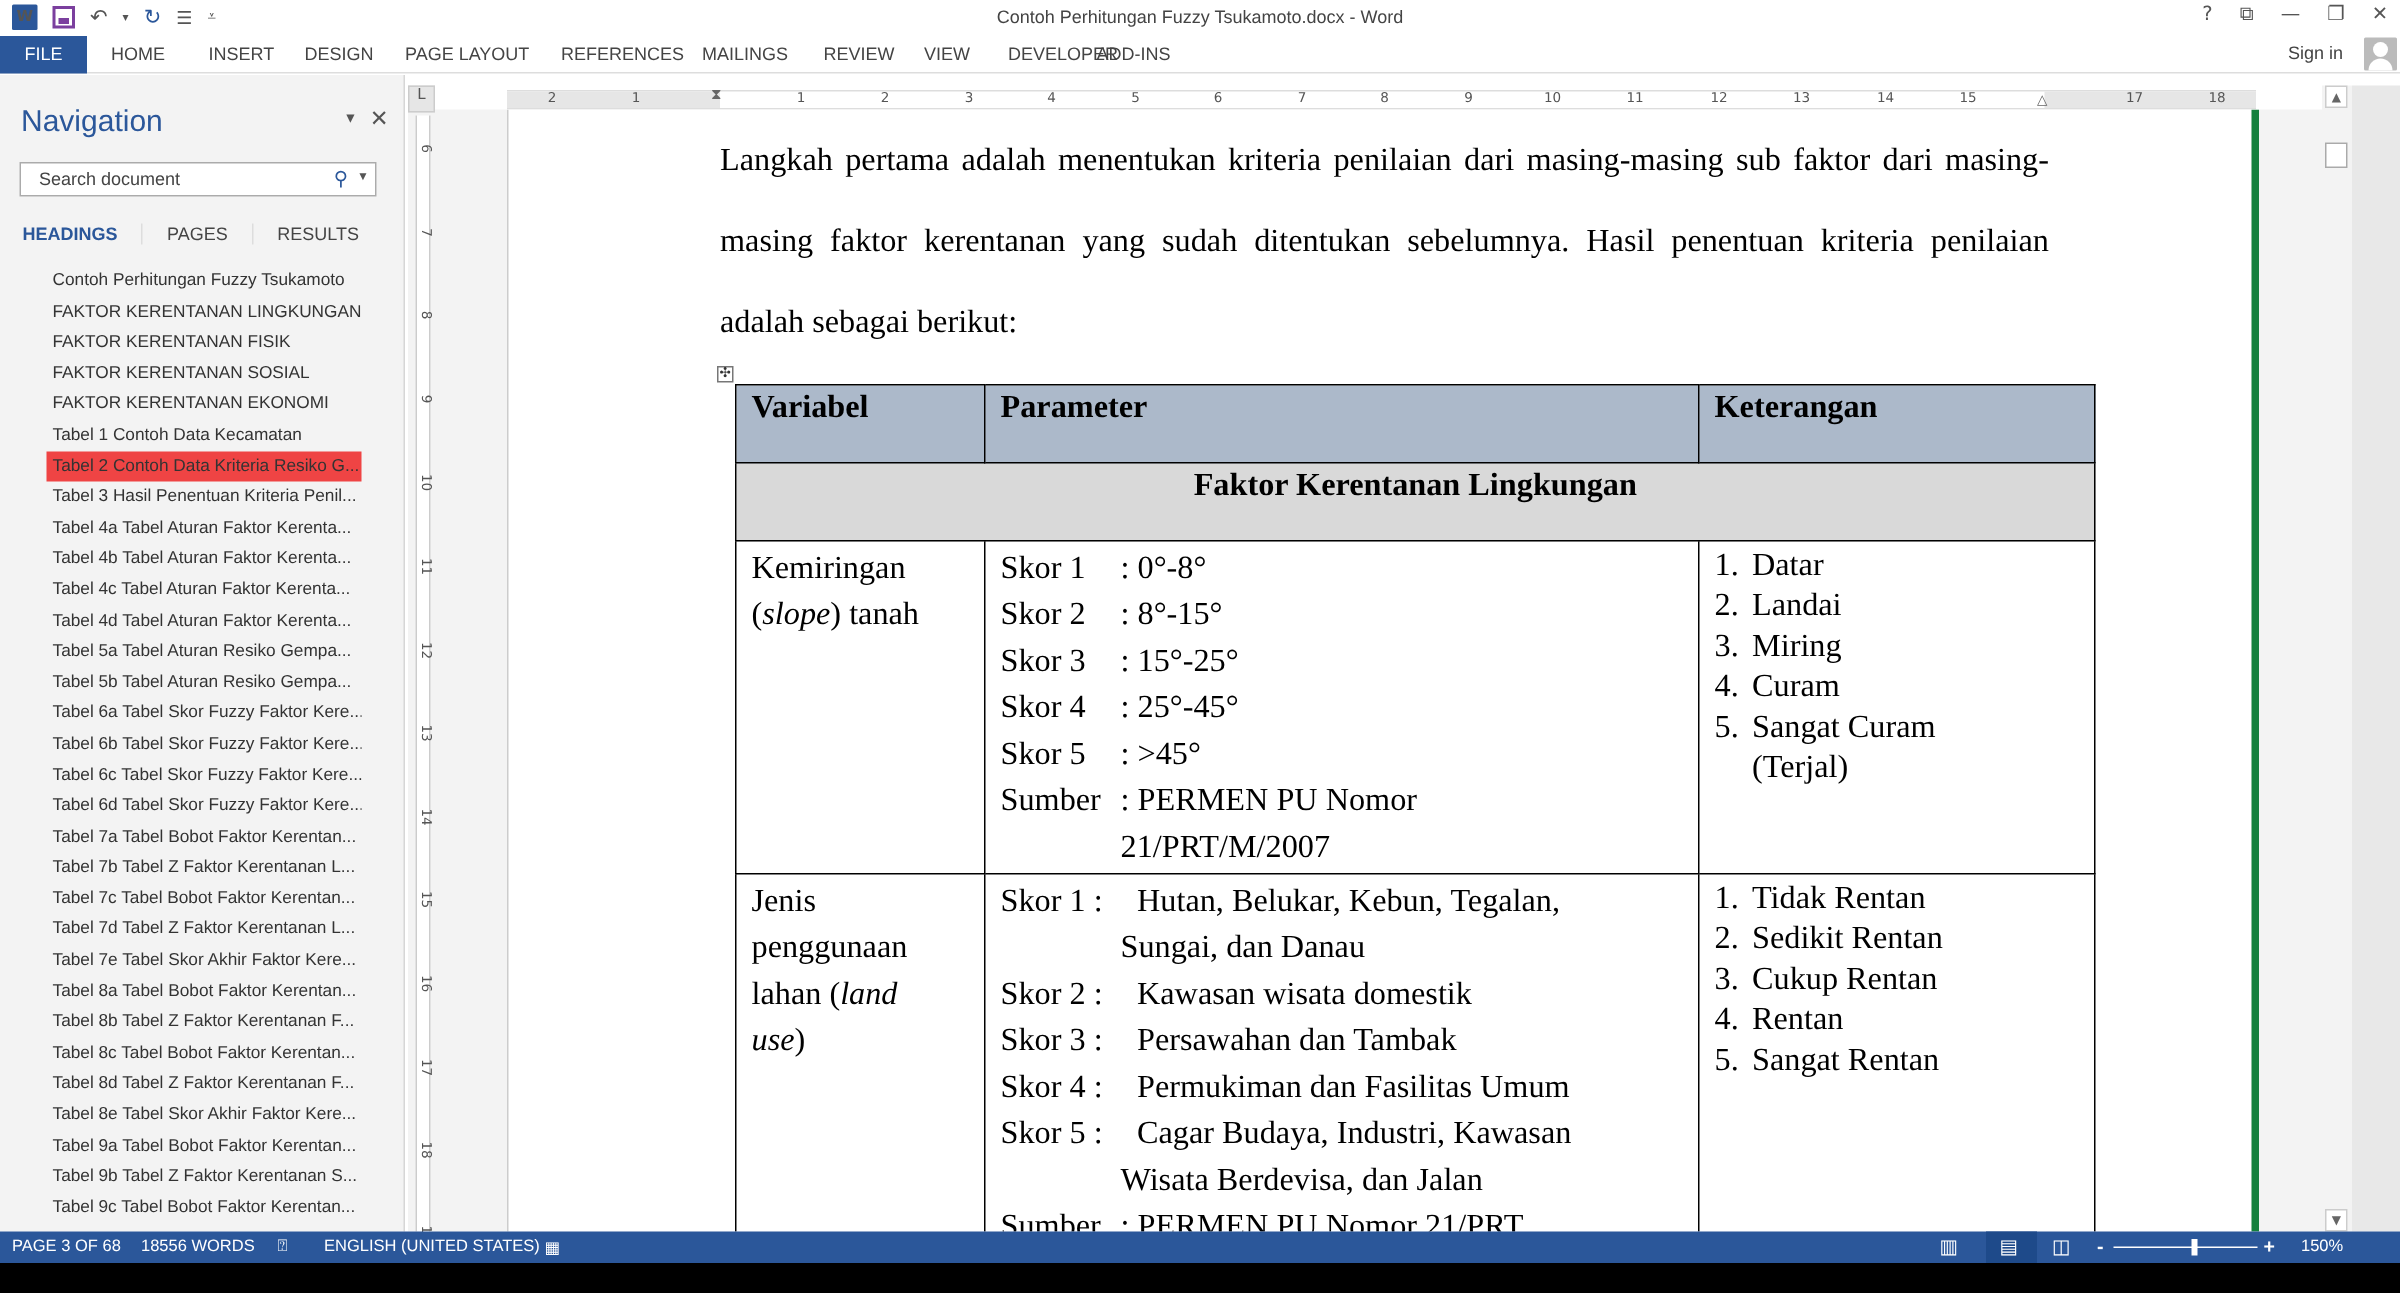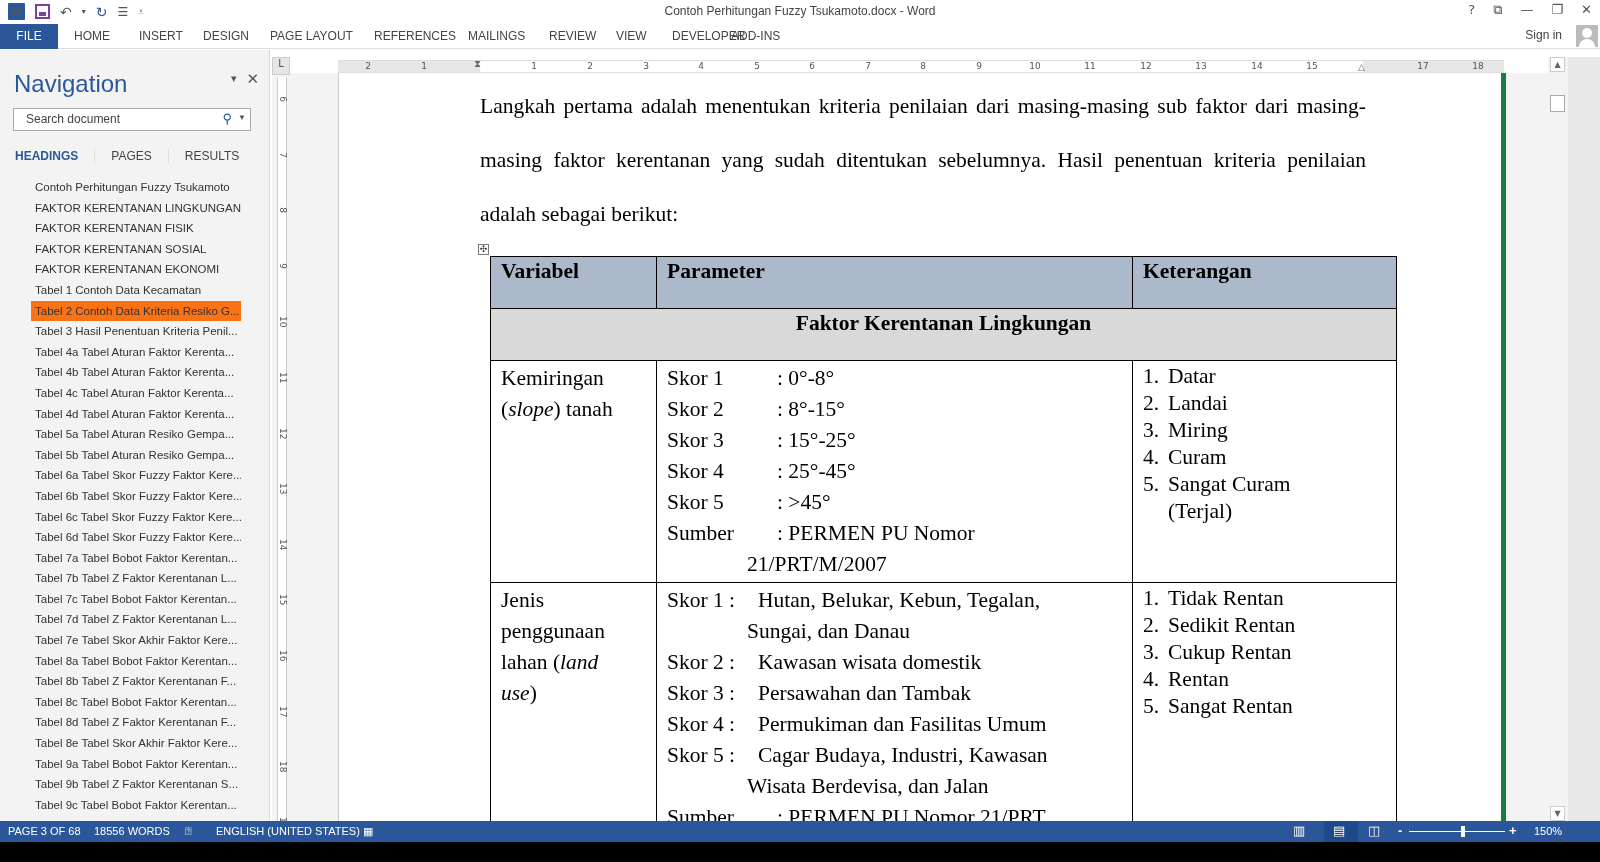--- a/index.html
+++ b/index.html
@@ -14,32 +14,32 @@
   .winctl { position: absolute; right: 8px; top: 2px; display: flex; gap: 18px; font-size: 13px; color: #555; }
   .ribbon { position: absolute; left: 0; top: 24px; width: 1600px; height: 25px; background: #fff; border-bottom: 1px solid #ddd; }
   .ribbon .tab { position: absolute; top: 0; height: 25px; line-height: 25px; font-size: 12px; color: #444; font-family: "Liberation Sans", sans-serif; }
   .ribbon .file { left: 0; width: 58px; background: #2b579a; color: #fff; text-align: center; }
   .signin { position: absolute; right: 38px; top: 4px; font-size: 12px; color: #444; font-family: "Liberation Sans", sans-serif; }
   .avatar { position: absolute; right: 2px; top: 1px; width: 22px; height: 22px; background: #bbb; border-radius: 1px; }
   .avatar::before { content: ""; position: absolute; left: 6px; top: 3px; width: 10px; height: 10px; border-radius: 50%; background: #fff; }
   .avatar::after { content: ""; position: absolute; left: 3px; top: 14px; width: 16px; height: 8px; border-radius: 8px 8px 0 0; background: #fff; }
 
   .nav { position: absolute; left: 0; top: 50px; width: 270px; height: 771px; background: #f3f3f3; border-right: 1px solid #d6d6d6; }
-  .nav-title { position: absolute; left: 14px; top: 20px; font-size: 24px; color: #2b579a; font-family: "Liberation Sans", sans-serif; }
+  .nav-title { position: absolute; left: 14px; top: 20px; font-size: 20px; color: #2b579a; font-family: "Liberation Sans", sans-serif; }
   .nav-ctl { position: absolute; right: 10px; top: 20px; font-size: 15px; color: #555; display: flex; gap: 10px; }
   .search { position: absolute; left: 13px; top: 58px; width: 238px; height: 23px; border: 1px solid #ababab; background: #fff; font-size: 12px; color: #444; padding: 3px 12px; font-family: "Liberation Sans", sans-serif; }
   .search-icon { position: absolute; right: 18px; top: 2px; color: #2b579a; font-size: 13px; }
   .search-dd { position: absolute; right: 4px; top: 4px; font-size: 8px; color: #555; }
   .nav-tabs { position: absolute; left: 15px; top: 99px; display: flex; font-size: 12px; font-family: "Liberation Sans", sans-serif; }
   .nav-tabs span { padding-right: 16px; margin-right: 16px; border-right: 1px solid #ddd; color: #444; }
   .nav-tabs span:last-child { border-right: none; }
   .nav-tabs .active { color: #2b579a; font-weight: bold; }
   .headings { position: absolute; left: 31px; top: 127px; width: 210px; }
   .heading-item { height: 20.6px; line-height: 20.6px; font-size: 11.5px; color: #333; padding-left: 4px; white-space: nowrap; overflow: hidden; font-family: "Liberation Sans", sans-serif; }
-  .heading-item.sel { background: #f97316; }
+  .heading-item.sel { background: #ef4444; }
 
   .vruler { position: absolute; left: 272px; top: 57px; width: 18px; height: 764px; background: #f3f3f3; }
   .vruler .corner { position: absolute; left: 0; top: 0; width: 18px; height: 18px; background: #e6e6e6; border: 1px solid #ccc; font-size: 10px; text-align: center; color: #555; }
   .vruler .strip { position: absolute; left: 5px; top: 20px; width: 10px; height: 744px; background: #fff; border-left: 1px solid #ccc; border-right: 1px solid #ccc; }
   .vnum { position: absolute; left: 0; width: 10px; font-size: 9px; color: #555; transform: rotate(90deg); text-align: center; }
 
   .hruler { position: absolute; left: 338px; top: 60px; width: 1166px; height: 13px; background: #fff; border-top: 1px solid #ddd; border-bottom: 1px solid #ddd; }
   .hruler .shade-l { position: absolute; left: 0; top: 0; width: 142px; height: 11px; background: #e6e6e6; }
   .hruler .shade-r { position: absolute; left: 1025px; top: 0; width: 141px; height: 11px; background: #e6e6e6; }
   .hnum { position: absolute; top: 0; font-size: 9px; color: #555; transform: translateX(-50%); }
@@ -50,21 +50,21 @@
   .page { position: absolute; left: 48px; top: 0; width: 1168px; height: 760px; background: #fff; border-left: 1px solid #ccc; border-right: 5px solid #15803d; }
   .para { position: absolute; left: 141px; top: 6px; width: 886px; font-family: "Liberation Serif", serif; font-size: 21.5px; color: #000; line-height: 54px; text-align: justify; }
   .move-handle { position: absolute; left: 139px; top: 171px; width: 11px; height: 11px; border: 1px solid #777; font-size: 9px; line-height: 9px; text-align: center; color: #333; background: #fff; }
   table.doc { position: absolute; left: 151px; top: 183px; width: 907px; border-collapse: collapse; font-family: "Liberation Serif", serif; font-size: 21.5px; color: #000; }
   table.doc td { border: 1.5px solid #000; vertical-align: top; padding: 2px 10px; }
   .hdr td { background: #acb9ca; font-weight: bold; height: 52px; }
   .section td { background: #d9d9d9; font-weight: bold; text-align: center; height: 52px; }
   .c1 { width: 166px; }
   .c2 { width: 476px; }
   .line { line-height: 31px; }
-  .kv { display: flex; line-height: 31px; gap: 30px; }
+  .kv { display: flex; line-height: 31px; }
   .kv .k { width: 80px; flex: none; }
   .kv2 .k { width: 80px; flex: none; }
   .kv2 { display: flex; line-height: 31px; }
   .kv2 .v { padding-left: 11px; }
   .olist { line-height: 27px; }
   .olist .li { display: flex; }
   .olist .n { width: 25px; flex: none; }
   .indent { padding-left: 80px; line-height: 31px; }
   .indent2 { padding-left: 80px; line-height: 31px; }
 

